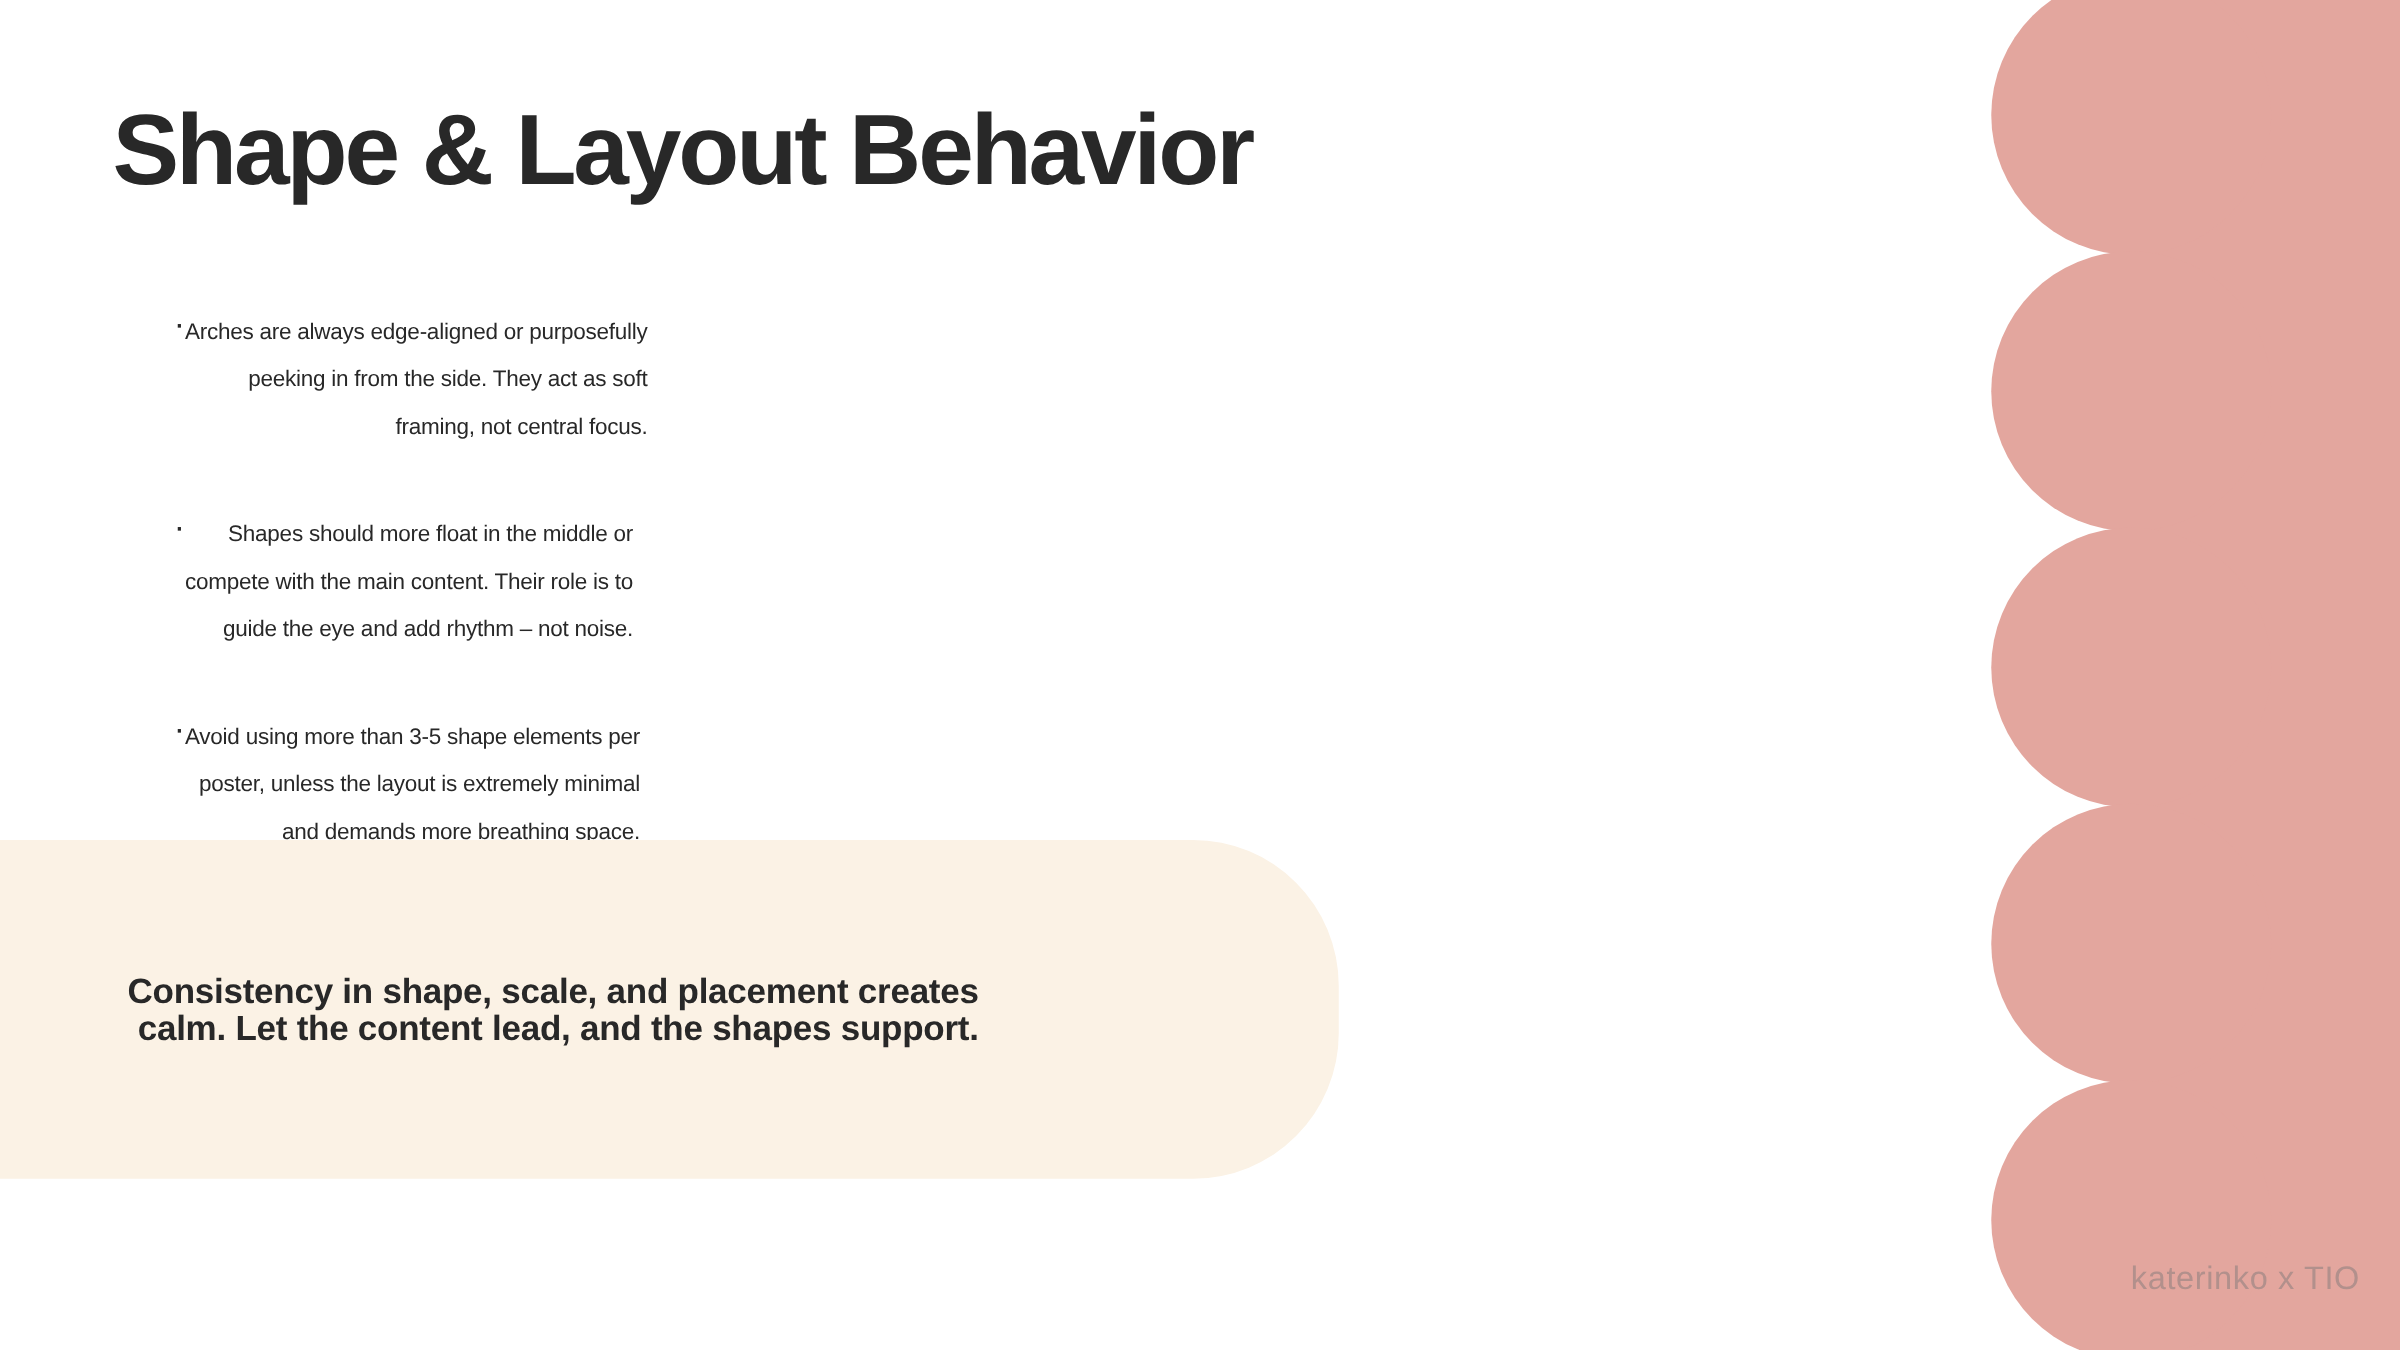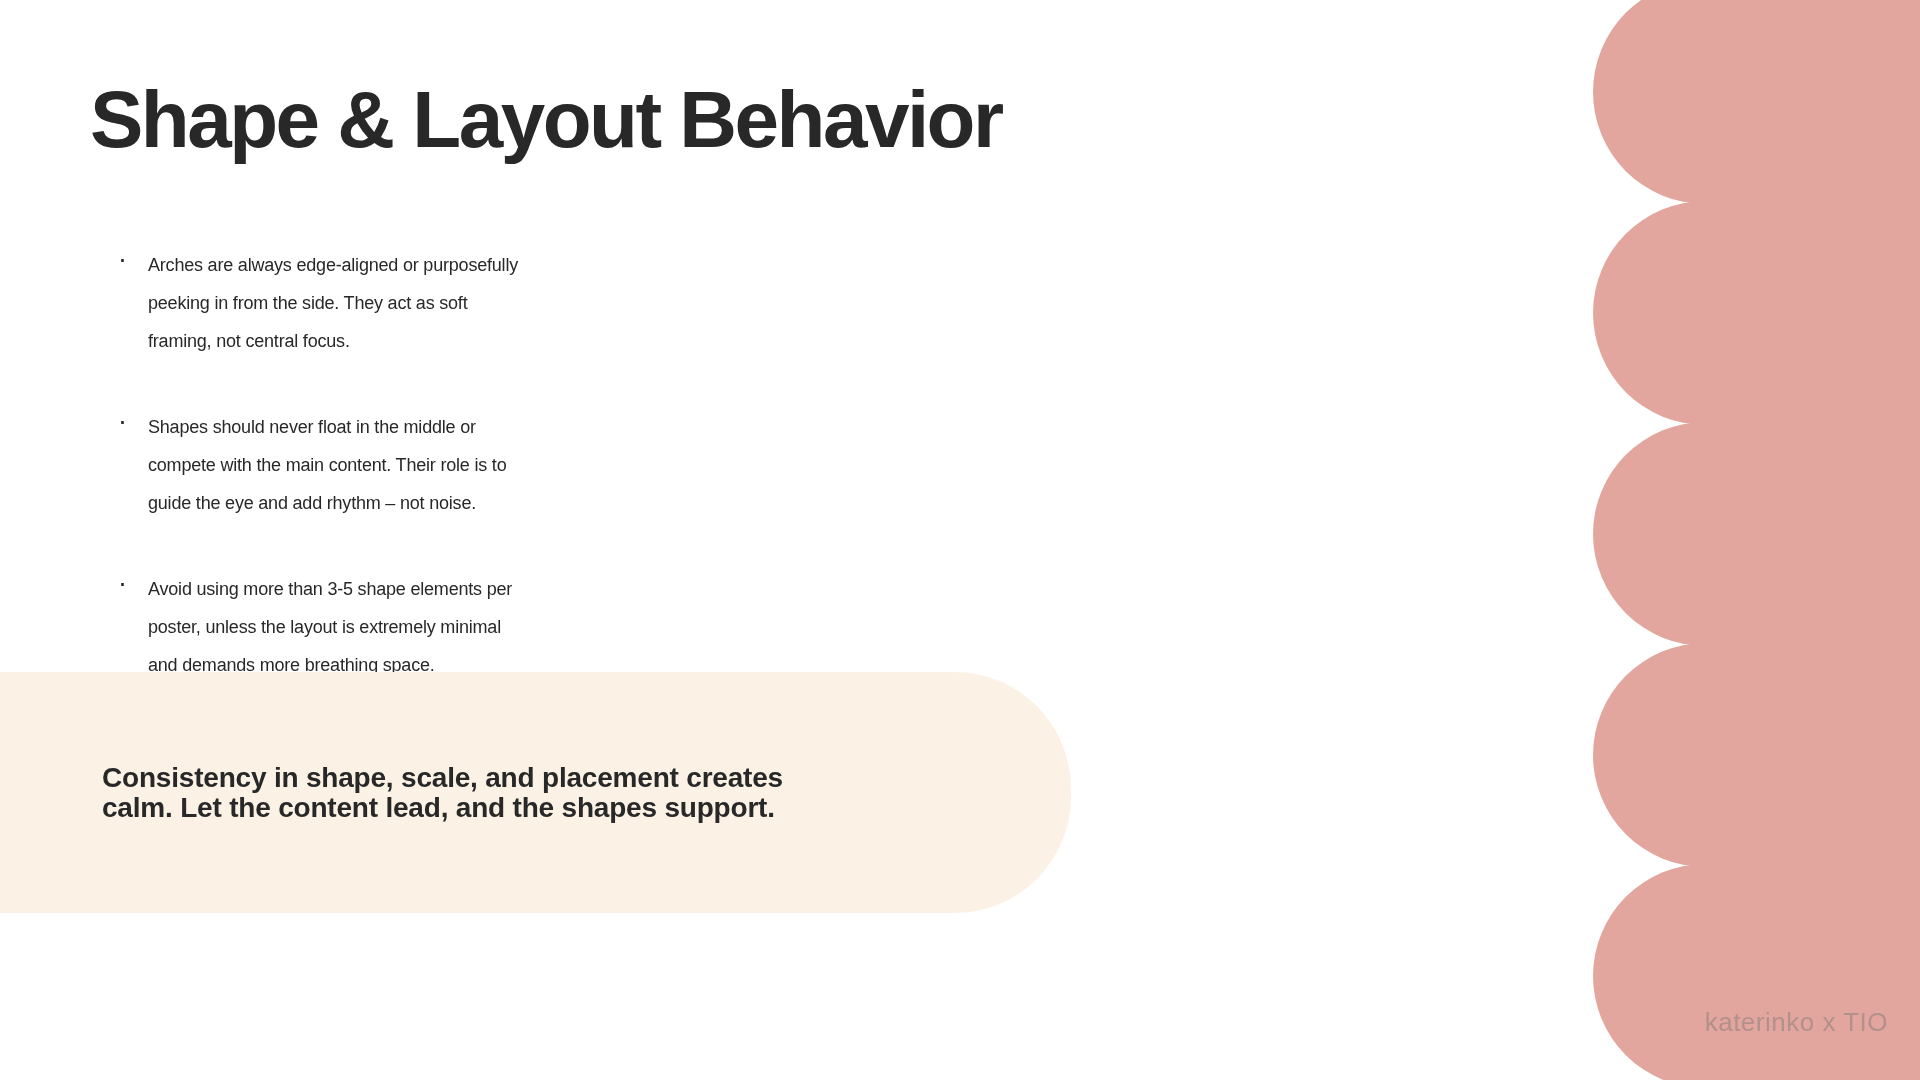--- a/index.html
+++ b/index.html
@@ -8,20 +8,21 @@
     background: #ffffff;
     font-family: "Liberation Sans", sans-serif;
   }
   .slide {
     position: relative;
     width: 1920px;
     height: 1080px;
     background: #ffffff;
     overflow: hidden;
     color: var(--ink, #282828);
+    text-align: right;
   }
 
   
   .title {
     position: absolute;
     left: 90px;
     top: 80px;
     margin: 0;
     font-size: 80px;
     line-height: 1;
@@ -60,21 +61,21 @@
     white-space: pre-line;
     color: var(--ink, #2e2e2e);
   }
 
   
   .callout {
     position: absolute;
     left: 0;
     top: 672px;
     width: 1071px;
-    height: 241px;
+    height: 271px;
     background: var(--cream, #FBF2E5);
     border-radius: 0 116.5px 116.5px 0;
     display: flex;
     align-items: center;
     box-sizing: border-box;
     padding-left: 102px;
     padding-right: 140px;
   }
   .callout p {
     margin: 0;
@@ -119,21 +120,21 @@
 
     <div class="bullet">
       <span class="marker">·</span>
       <p class="btext">Arches are always edge-aligned or purposefully
 peeking in from the side. They act as soft
 framing, not central focus.</p>
     </div>
 
     <div class="bullet">
       <span class="marker">·</span>
-      <p class="btext">Shapes should never float in the middle or
+      <p class="btext">Shapes should more float in the middle or
 compete with the main content. Their role is to
 guide the eye and add rhythm – not noise.</p>
     </div>
 
     <div class="bullet">
       <span class="marker">·</span>
       <p class="btext">Avoid using more than 3-5 shape elements per
 poster, unless the layout is extremely minimal
 and demands more breathing space.</p>
     </div>

